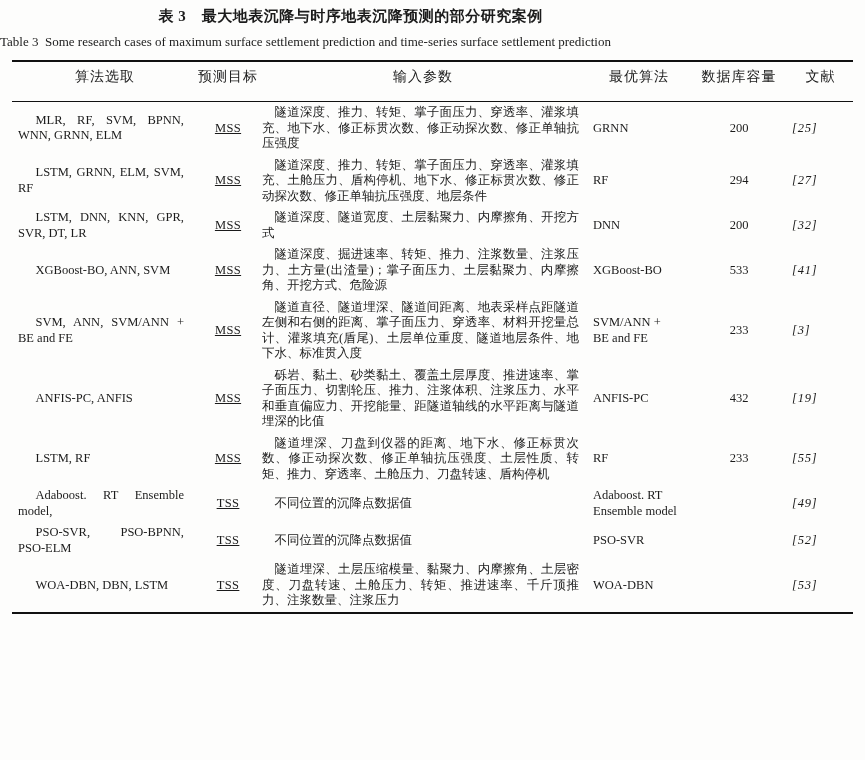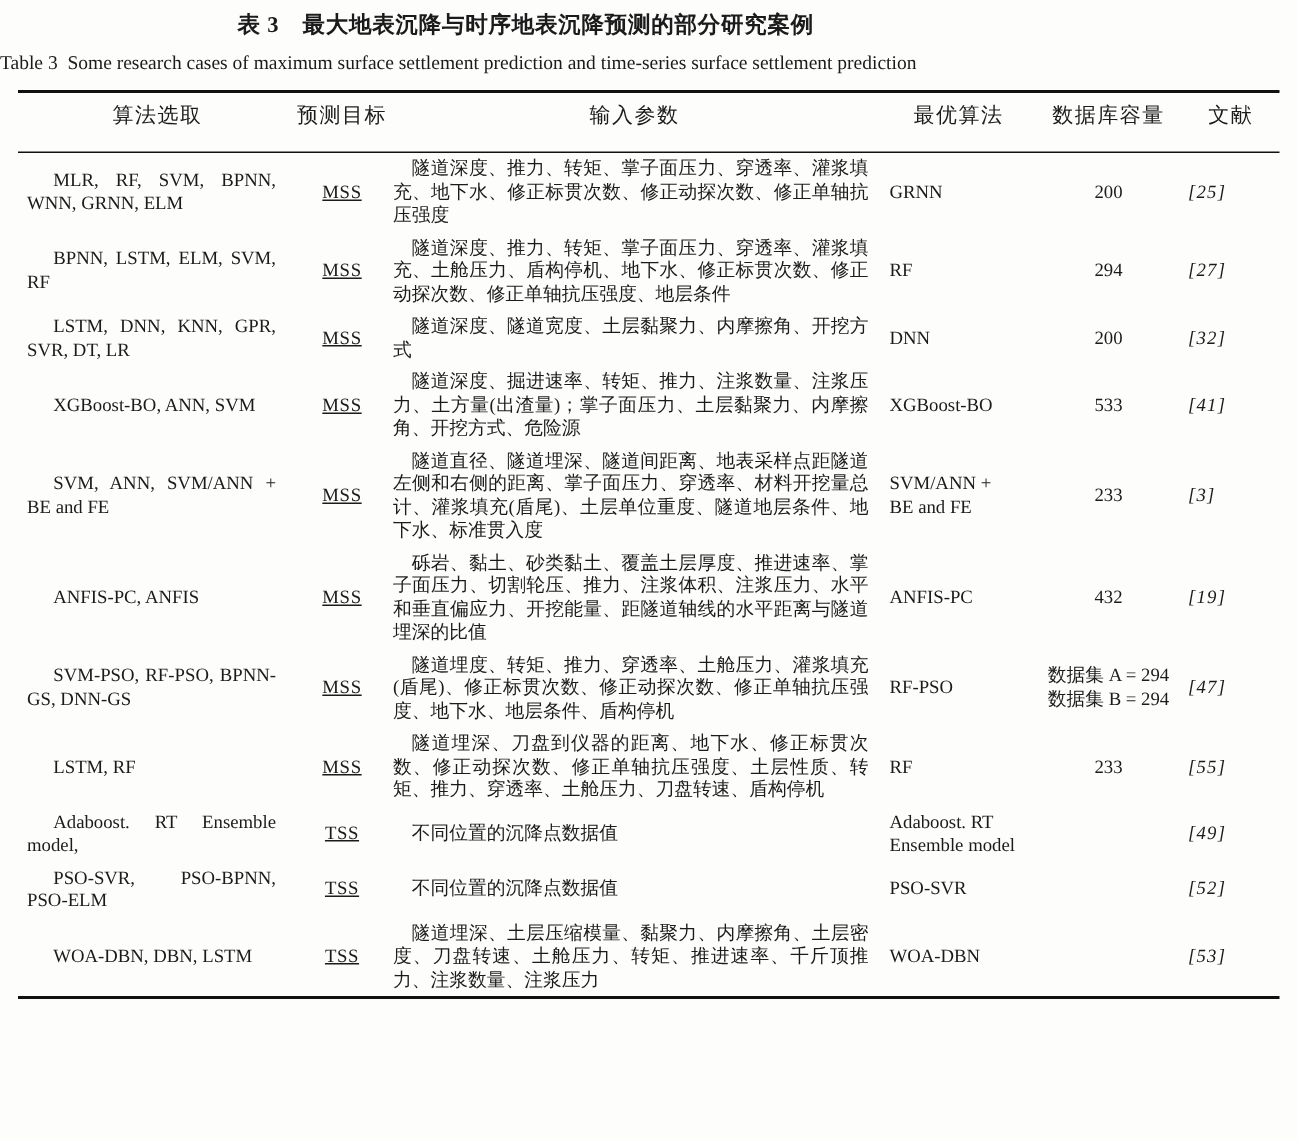--- a/index.html
+++ b/index.html
@@ -109,21 +109,21 @@
     <tbody>
         <tr>
           <td class="c0">MLR, RF, SVM, BPNN, WNN, GRNN, ELM</td>
           <td class="c1">MSS</td>
           <td class="c2">隧道深度、推力、转矩、掌子面压力、穿透率、灌浆填充、地下水、修正标贯次数、修正动探次数、修正单轴抗压强度</td>
           <td class="c3">GRNN</td>
           <td class="c4">200</td>
           <td class="c5">[25]</td>
         </tr>
         <tr>
-          <td class="c0">BPNN, LSTM, ELM, SVM, RF</td>
+          <td class="c0">LSTM, GRNN, ELM, SVM, RF</td>
           <td class="c1">MSS</td>
           <td class="c2">隧道深度、推力、转矩、掌子面压力、穿透率、灌浆填充、土舱压力、盾构停机、地下水、修正标贯次数、修正动探次数、修正单轴抗压强度、地层条件</td>
           <td class="c3">RF</td>
           <td class="c4">294</td>
           <td class="c5">[27]</td>
         </tr>
         <tr>
           <td class="c0">LSTM, DNN, KNN, GPR, SVR, DT, LR</td>
           <td class="c1">MSS</td>
           <td class="c2">隧道深度、隧道宽度、土层黏聚力、内摩擦角、开挖方式</td>
@@ -150,29 +150,20 @@
         </tr>
         <tr>
           <td class="c0">ANFIS-PC, ANFIS</td>
           <td class="c1">MSS</td>
           <td class="c2">砾岩、黏土、砂类黏土、覆盖土层厚度、推进速率、掌子面压力、切割轮压、推力、注浆体积、注浆压力、水平和垂直偏应力、开挖能量、距隧道轴线的水平距离与隧道埋深的比值</td>
           <td class="c3">ANFIS-PC</td>
           <td class="c4">432</td>
           <td class="c5">[19]</td>
         </tr>
         <tr>
-          <td class="c0">SVM-PSO, RF-PSO, BPNN-GS, DNN-GS</td>
-          <td class="c1">MSS</td>
-          <td class="c2">隧道埋度、转矩、推力、穿透率、土舱压力、灌浆填充(盾尾)、修正标贯次数、修正动探次数、修正单轴抗压强度、地下水、地层条件、盾构停机</td>
-          <td class="c3">RF-PSO</td>
-          <td class="c4">数据集 A = 294
-数据集 B = 294</td>
-          <td class="c5">[47]</td>
-        </tr>
-        <tr>
           <td class="c0">LSTM, RF</td>
           <td class="c1">MSS</td>
           <td class="c2">隧道埋深、刀盘到仪器的距离、地下水、修正标贯次数、修正动探次数、修正单轴抗压强度、土层性质、转矩、推力、穿透率、土舱压力、刀盘转速、盾构停机</td>
           <td class="c3">RF</td>
           <td class="c4">233</td>
           <td class="c5">[55]</td>
         </tr>
         <tr>
           <td class="c0">Adaboost. RT Ensemble model,</td>
           <td class="c1">TSS</td>

